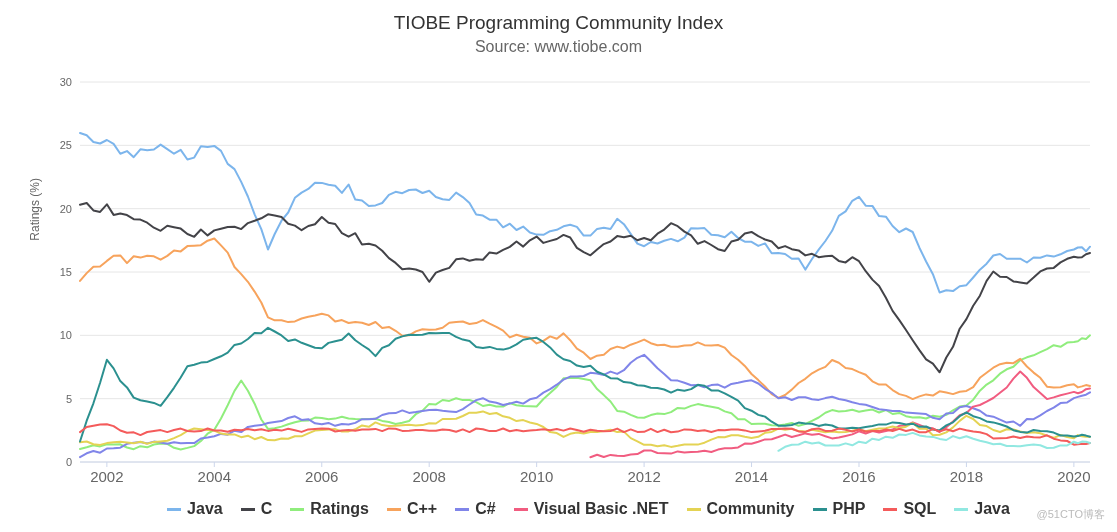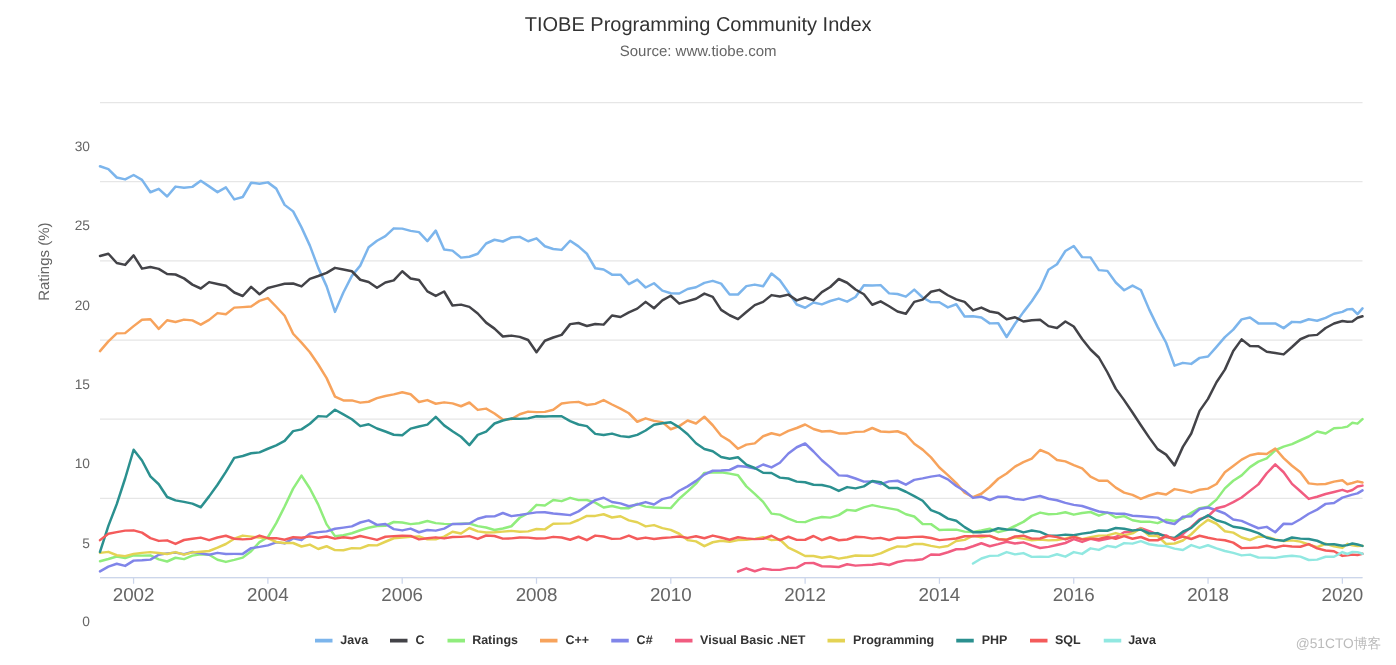--- a/index.html
+++ b/index.html
@@ -10,28 +10,28 @@
     width: 1117px;
     box-sizing: border-box;
   }
   .chart-wrap {
     position: relative;
     width: 1097px;
     height: 512px;
   }
   .title {
     text-align: center;
-    font-size: 16px;
+    font-size: 19px;
     color: #333;
     font-weight: 400;
     margin-top: 2px;
   }
   .subtitle {
     text-align: center;
-    font-size: 12px;
+    font-size: 16px;
     color: #666;
     margin-top: 4px;
   }
   .plot-area {
     position: absolute;
     left: 70px;
     top: 70px;
     width: 1010px;
     height: 380px;
   }
@@ -49,21 +49,20 @@
     stroke-width: 1;
   }
   .y-tick-label {
     position: absolute;
     right: 100%;
     margin-right: 8px;
     font-size: 11px;
     color: #666;
     transform: translateY(-50%);
     white-space: nowrap;
-    margin-top: 36px;
   }
   .x-tick-label {
     position: absolute;
     top: 100%;
     margin-top: 6px;
     font-size: 15px;
     color: #666;
     transform: translateX(-50%);
     white-space: nowrap;
   }
@@ -78,21 +77,21 @@
   }
   .legend {
     position: absolute;
     bottom: 0;
     left: 70px;
     right: 10px;
     display: flex;
     flex-wrap: wrap;
     justify-content: center;
     gap: 4px 18px;
-    font-size: 10px;
+    font-size: 16px;
     color: #333;
     padding: 6px 0;
   }
   .legend-item {
     display: flex;
     align-items: center;
     gap: 6px;
     cursor: pointer;
     font-weight: 700;
   }
@@ -177,21 +176,21 @@
       <div class="legend-item">
         <span class="legend-swatch" style="background: rgb(128, 133, 233);"></span>
         <span>C#</span>
       </div>
       <div class="legend-item">
         <span class="legend-swatch" style="background: rgb(241, 92, 128);"></span>
         <span>Visual Basic .NET</span>
       </div>
       <div class="legend-item">
         <span class="legend-swatch" style="background: rgb(228, 211, 84);"></span>
-        <span>Programming</span>
+        <span>Community</span>
       </div>
       <div class="legend-item">
         <span class="legend-swatch" style="background: rgb(43, 144, 143);"></span>
         <span>PHP</span>
       </div>
       <div class="legend-item">
         <span class="legend-swatch" style="background: rgb(244, 91, 91);"></span>
         <span>SQL</span>
       </div>
       <div class="legend-item">

